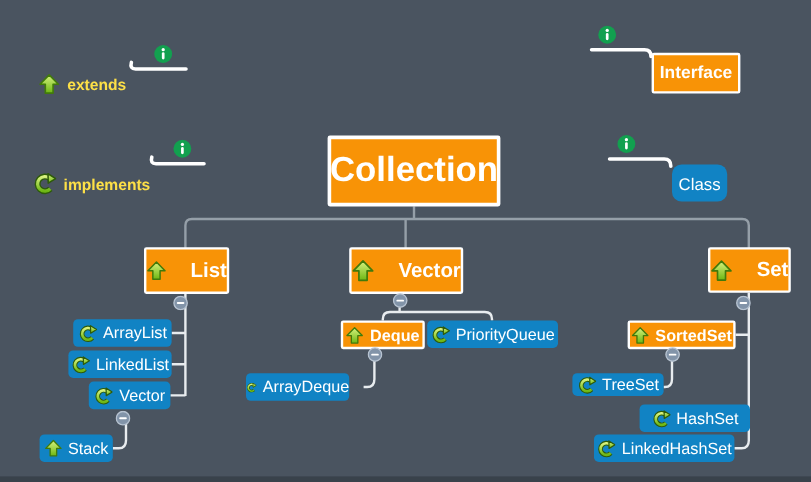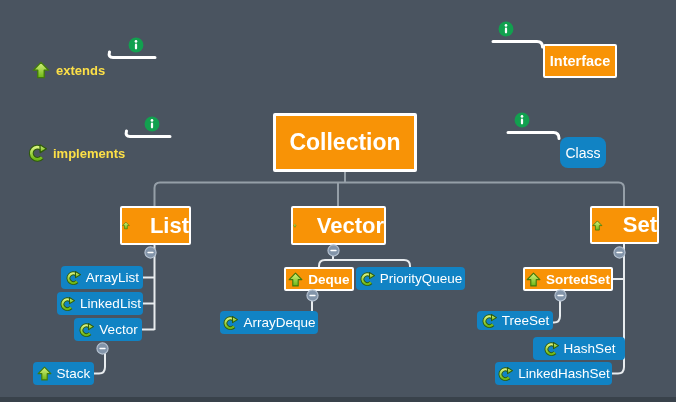--- a/index.html
+++ b/index.html
@@ -23,22 +23,22 @@
   .overlay .wl{stroke:var(--connector-white,#E8ECEF);stroke-width:2;}
   .overlay .lg{stroke:#FFFFFF;stroke-width:3;stroke-linecap:round;}
   .node{
     position:absolute;display:flex;align-items:center;justify-content:center;
     gap:5px;color:#fff;z-index:2;box-sizing:border-box;white-space:nowrap;
   }
   .org{
     background:var(--interface-fill,#F89306);
     border:2.5px solid #fff;border-radius:2px;font-weight:bold;
   }
-  .root{font-size:23px;border-width:3px;justify-content:center;}
-  .big{font-size:22px;gap:20px;}
+  .root{font-size:29px;border-width:3px;justify-content:center;}
+  .big{font-size:17px;gap:20px;}
   .small-org{font-size:13.5px;border-width:2px;}
   .blue{
     background:var(--class-fill,#1183C4);
     border-radius:4px;font-size:13.5px;
   }
   .class-box{border-radius:8px;font-size:14px;}
   .iface-box{font-size:14.5px;}
   .legend{
     position:absolute;display:flex;align-items:center;gap:6px;
     color:#fde047;font-weight:bold;font-size:13px;z-index:2;
@@ -188,21 +188,21 @@
         <use href="#ic-up"></use>
       </svg>
     <span>Deque</span>
   </div>
   <div class="node blue" style="left:356px;top:267px;width:109px;height:23px">
     <svg width="16" height="16">
         <use href="#ic-impl"></use>
       </svg>
     <span>PriorityQueue</span>
   </div>
-  <div class="node blue" style="left:220px;top:311px;width:98px;height:23px">
+  <div class="node blue" style="left:205px;top:311px;width:86px;height:23px">
     <svg width="16" height="16">
         <use href="#ic-impl"></use>
       </svg>
     <span>ArrayDeque</span>
   </div>
 
   <div class="node org small-org" style="left:523px;top:267px;width:90px;height:24px">
     <svg width="15" height="15">
         <use href="#ic-up"></use>
       </svg>

